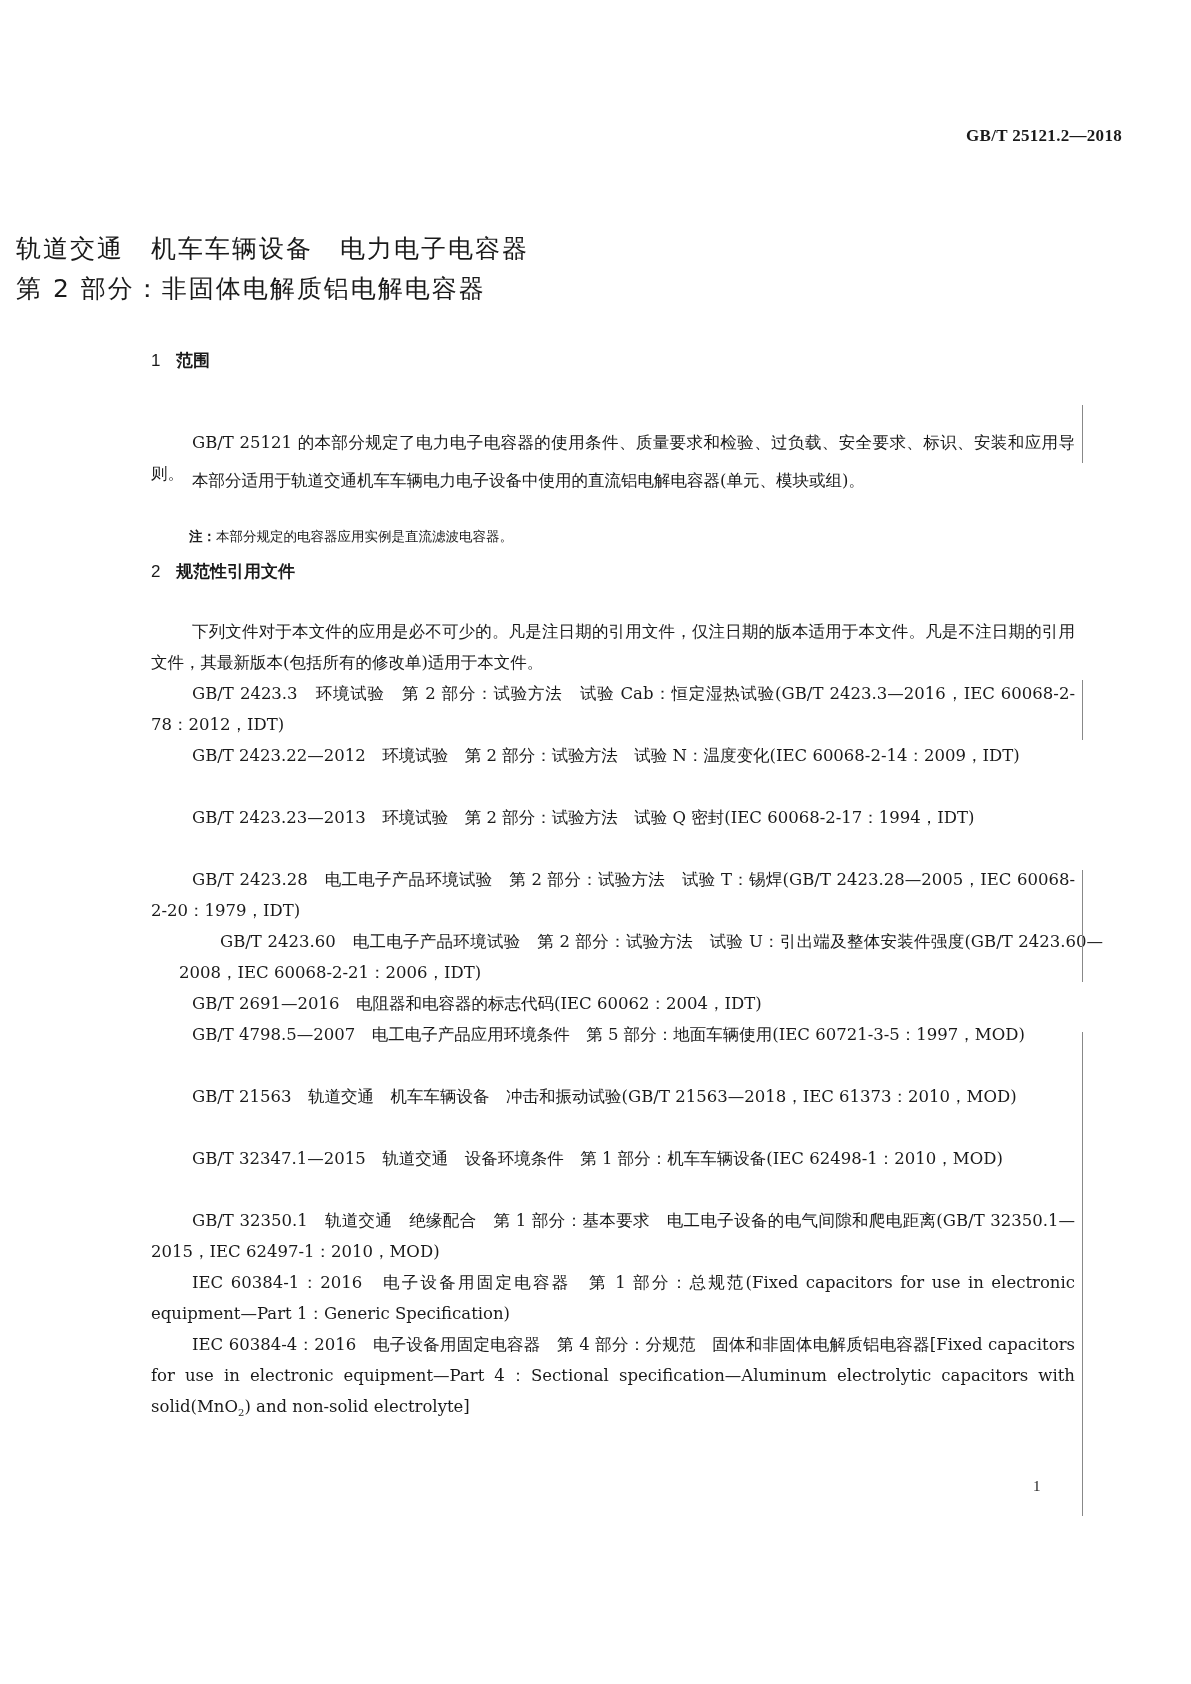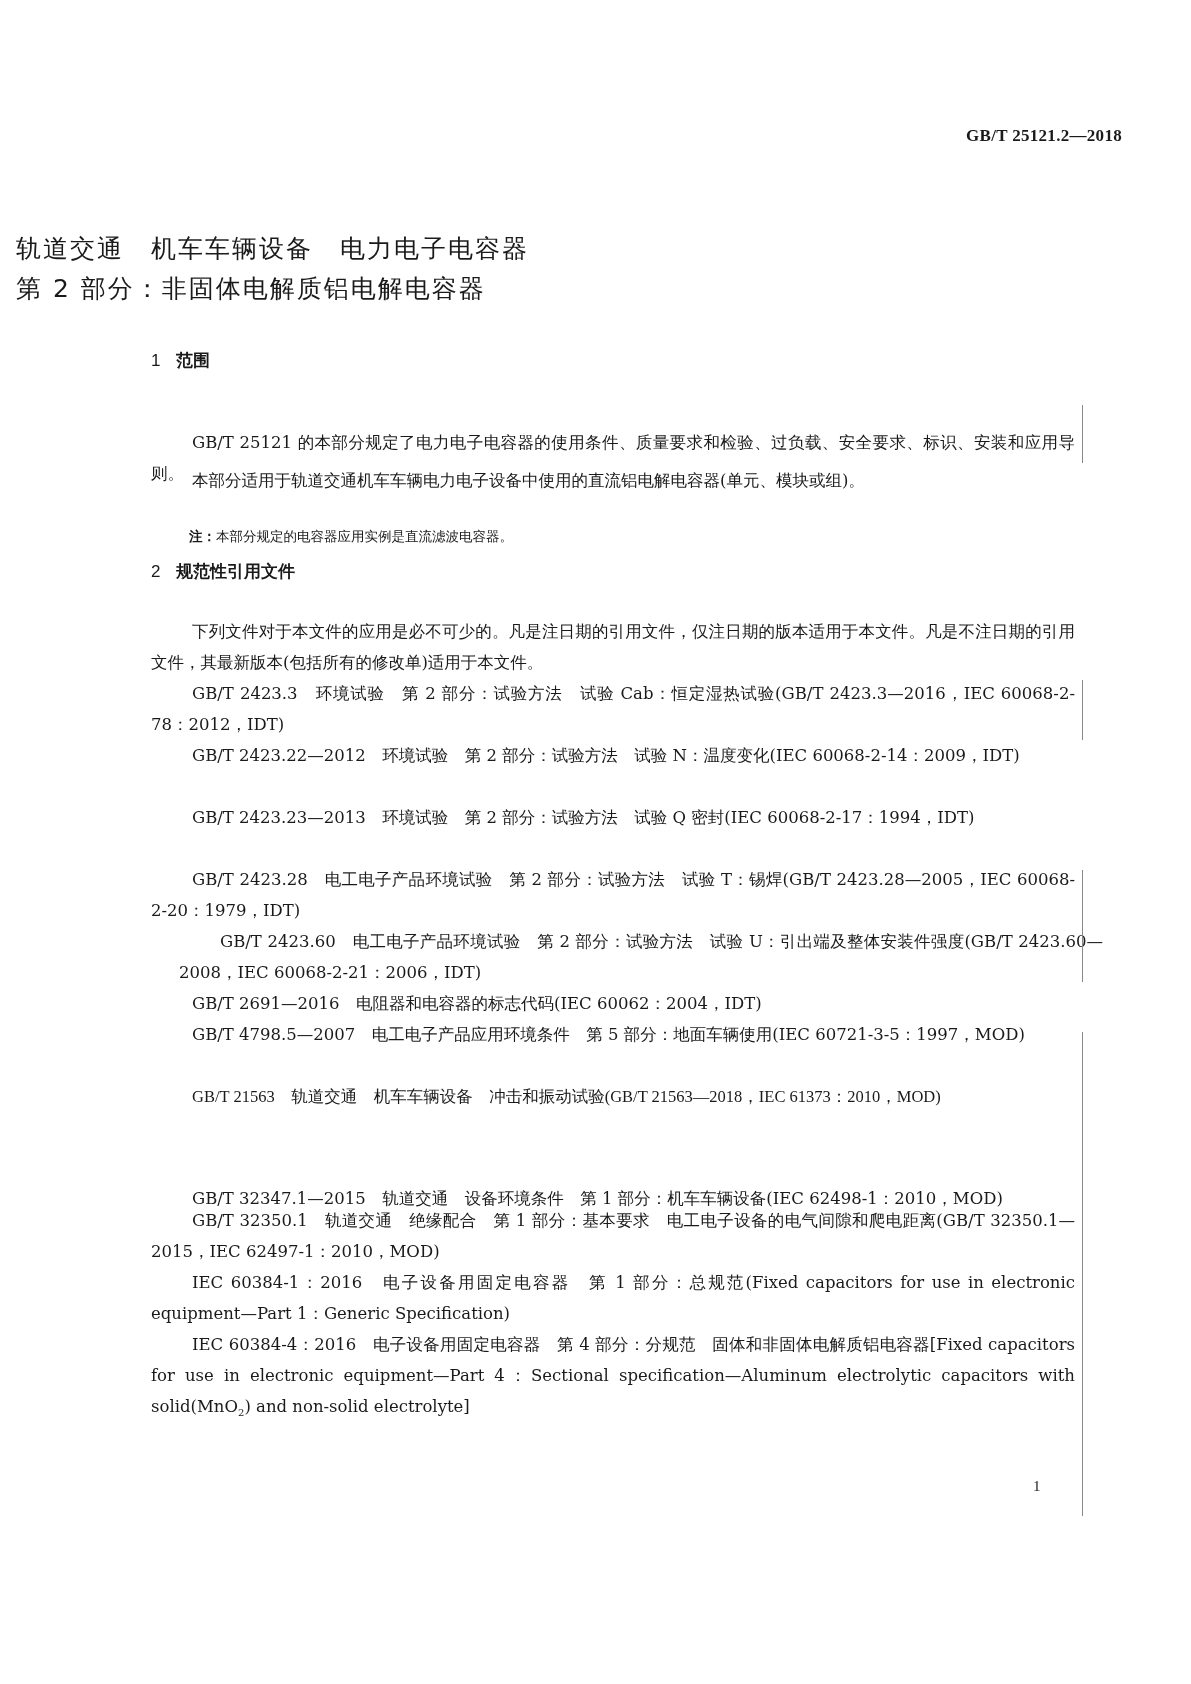--- a/index.html
+++ b/index.html
@@ -49,22 +49,22 @@
   </div>
   <div class="para" style="top:616px;">下列文件对于本文件的应用是必不可少的。凡是注日期的引用文件，仅注日期的版本适用于本文件。凡是不注日期的引用文件，其最新版本(包括所有的修改单)适用于本文件。</div>
 
   <div class="para" style="top:678px;">GB/T 2423.3　环境试验　第 2 部分：试验方法　试验 Cab：恒定湿热试验(GB/T 2423.3—2016，IEC 60068-2-78：2012，IDT)</div>
   <div class="para" style="top:740px;">GB/T 2423.22—2012　环境试验　第 2 部分：试验方法　试验 N：温度变化(IEC 60068-2-14：2009，IDT)</div>
   <div class="para" style="top:802px;">GB/T 2423.23—2013　环境试验　第 2 部分：试验方法　试验 Q 密封(IEC 60068-2-17：1994，IDT)</div>
   <div class="para" style="top:864px;">GB/T 2423.28　电工电子产品环境试验　第 2 部分：试验方法　试验 T：锡焊(GB/T 2423.28—2005，IEC 60068-2-20：1979，IDT)</div>
   <div class="para" style="top:926px;margin-left:28px;">GB/T 2423.60　电工电子产品环境试验　第 2 部分：试验方法　试验 U：引出端及整体安装件强度(GB/T 2423.60—2008，IEC 60068-2-21：2006，IDT)</div>
   <div class="para" style="top:988px;">GB/T 2691—2016　电阻器和电容器的标志代码(IEC 60062：2004，IDT)</div>
   <div class="para" style="top:1019px;">GB/T 4798.5—2007　电工电子产品应用环境条件　第 5 部分：地面车辆使用(IEC 60721-3-5：1997，MOD)</div>
-  <div class="para" style="top:1081px;font-family:Liberation Serif, serif;">GB/T 21563　轨道交通　机车车辆设备　冲击和振动试验(GB/T 21563—2018，IEC 61373：2010，MOD)</div>
-  <div class="para" style="top:1143px;margin-top:40px;">GB/T 32347.1—2015　轨道交通　设备环境条件　第 1 部分：机车车辆设备(IEC 62498-1：2010，MOD)</div>
+  <div class="para" style="top:1081px;">GB/T 21563　轨道交通　机车车辆设备　冲击和振动试验(GB/T 21563—2018，IEC 61373：2010，MOD)</div>
+  <div class="para" style="top:1143px;">GB/T 32347.1—2015　轨道交通　设备环境条件　第 1 部分：机车车辆设备(IEC 62498-1：2010，MOD)</div>
   <div class="para" style="top:1205px;">GB/T 32350.1　轨道交通　绝缘配合　第 1 部分：基本要求　电工电子设备的电气间隙和爬电距离(GB/T 32350.1—2015，IEC 62497-1：2010，MOD)</div>
   <div class="para" style="top:1267px;">IEC 60384-1：2016　电子设备用固定电容器　第 1 部分：总规范(Fixed capacitors for use in electronic equipment—Part 1：Generic Specification)</div>
   <div class="para" style="top:1329px;"><span>IEC 60384-4：2016　电子设备用固定电容器　第 4 部分：分规范　固体和非固体电解质铝电容器[Fixed capacitors for use in electronic equipment—Part 4：Sectional specification—Aluminum electrolytic capacitors with solid(MnO</span><sub>2</sub><span>) and non-solid electrolyte]</span></div>
 
   <div class="bar" style="top:405px; height:58px;"></div>
   <div class="bar" style="top:680px; height:60px;"></div>
   <div class="bar" style="top:870px; height:112px;"></div>
   <div class="bar" style="top:1032px; height:484px;"></div>
 
   <div class="pageno">1</div>

